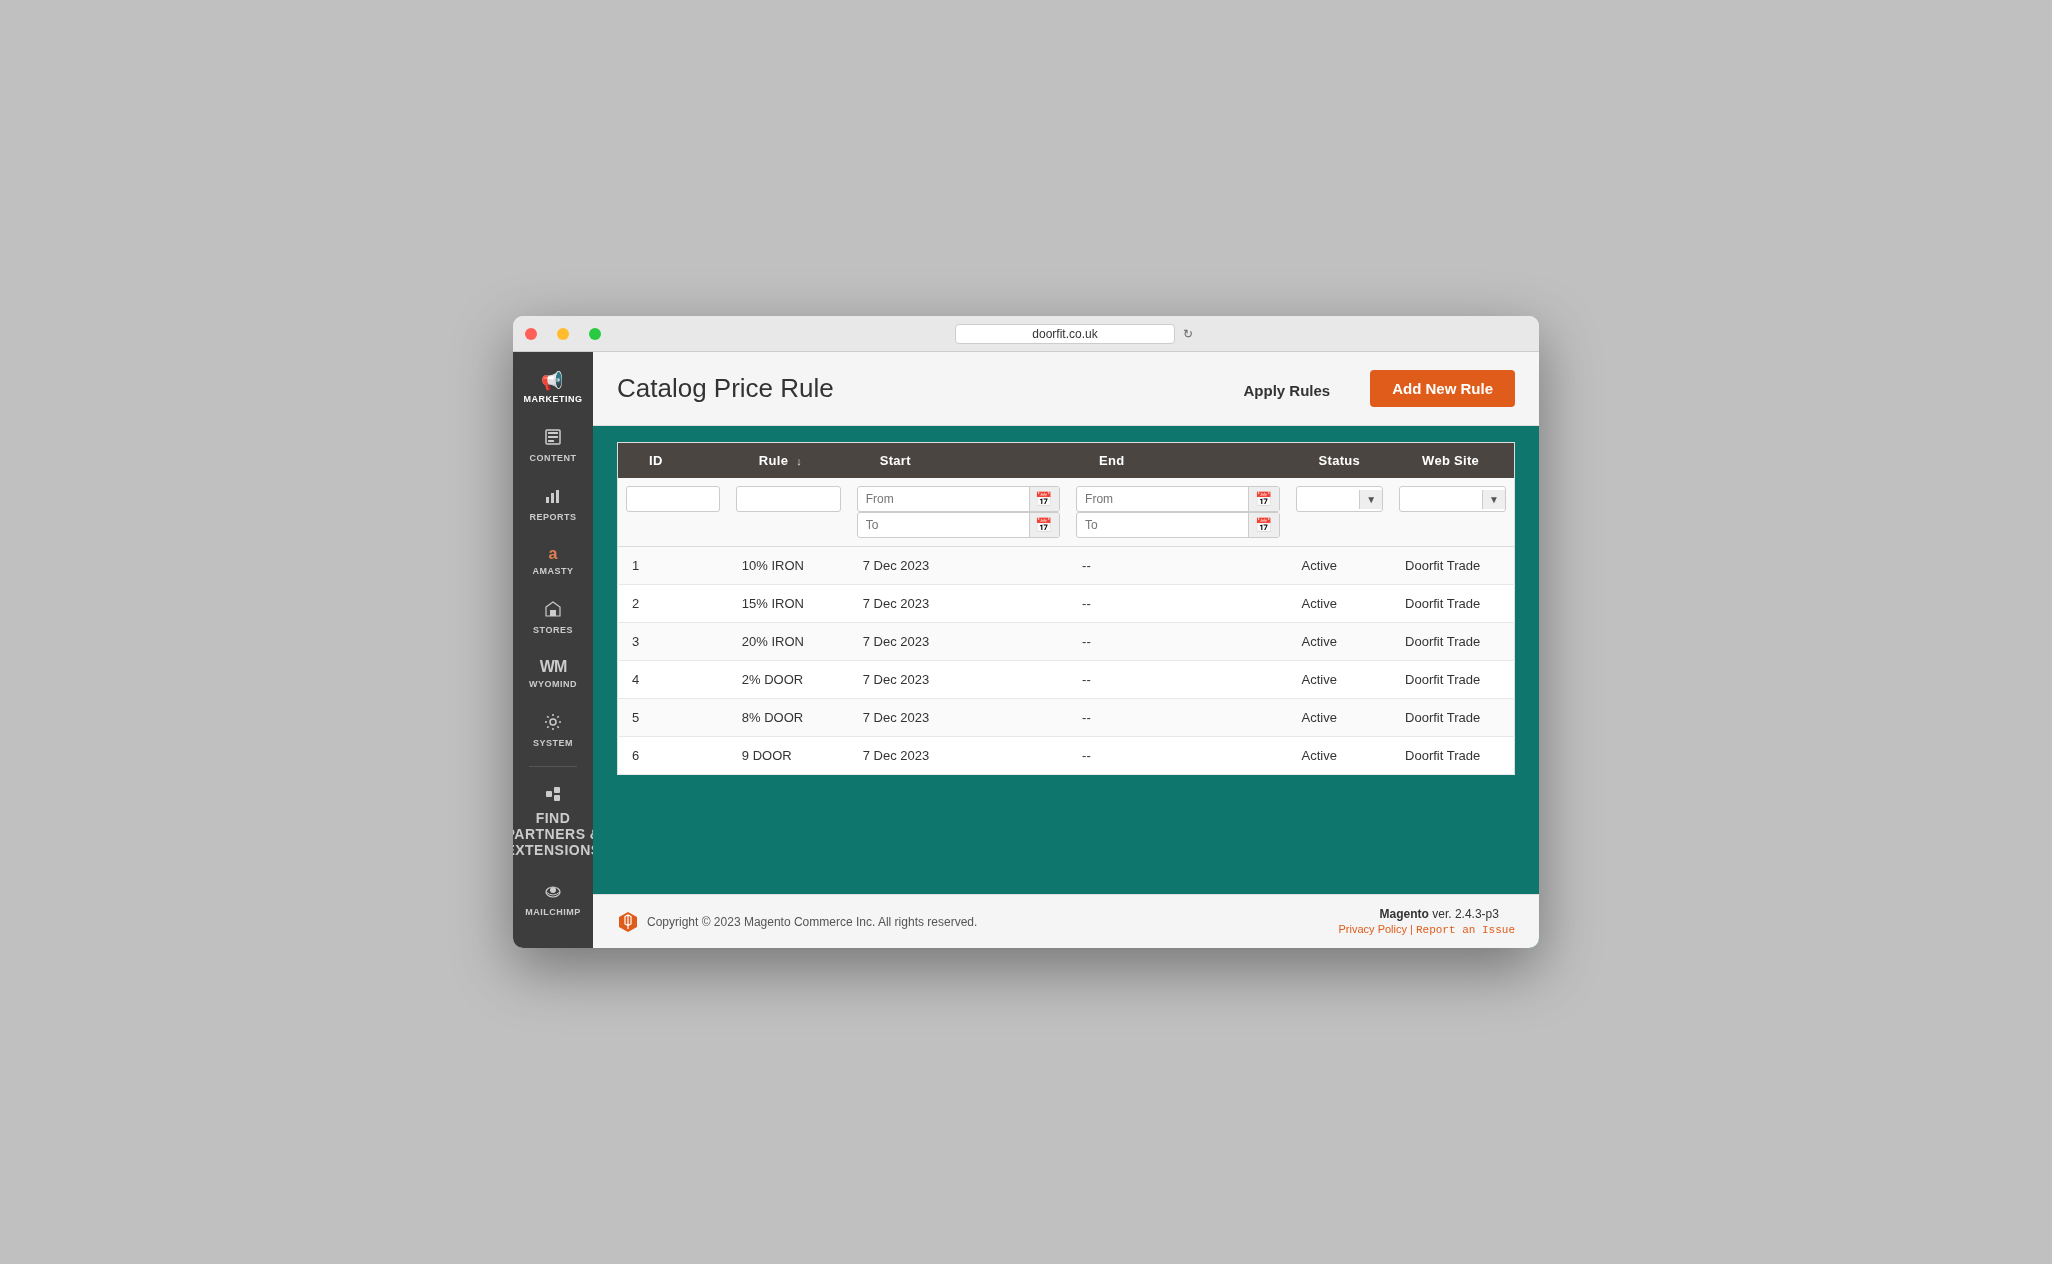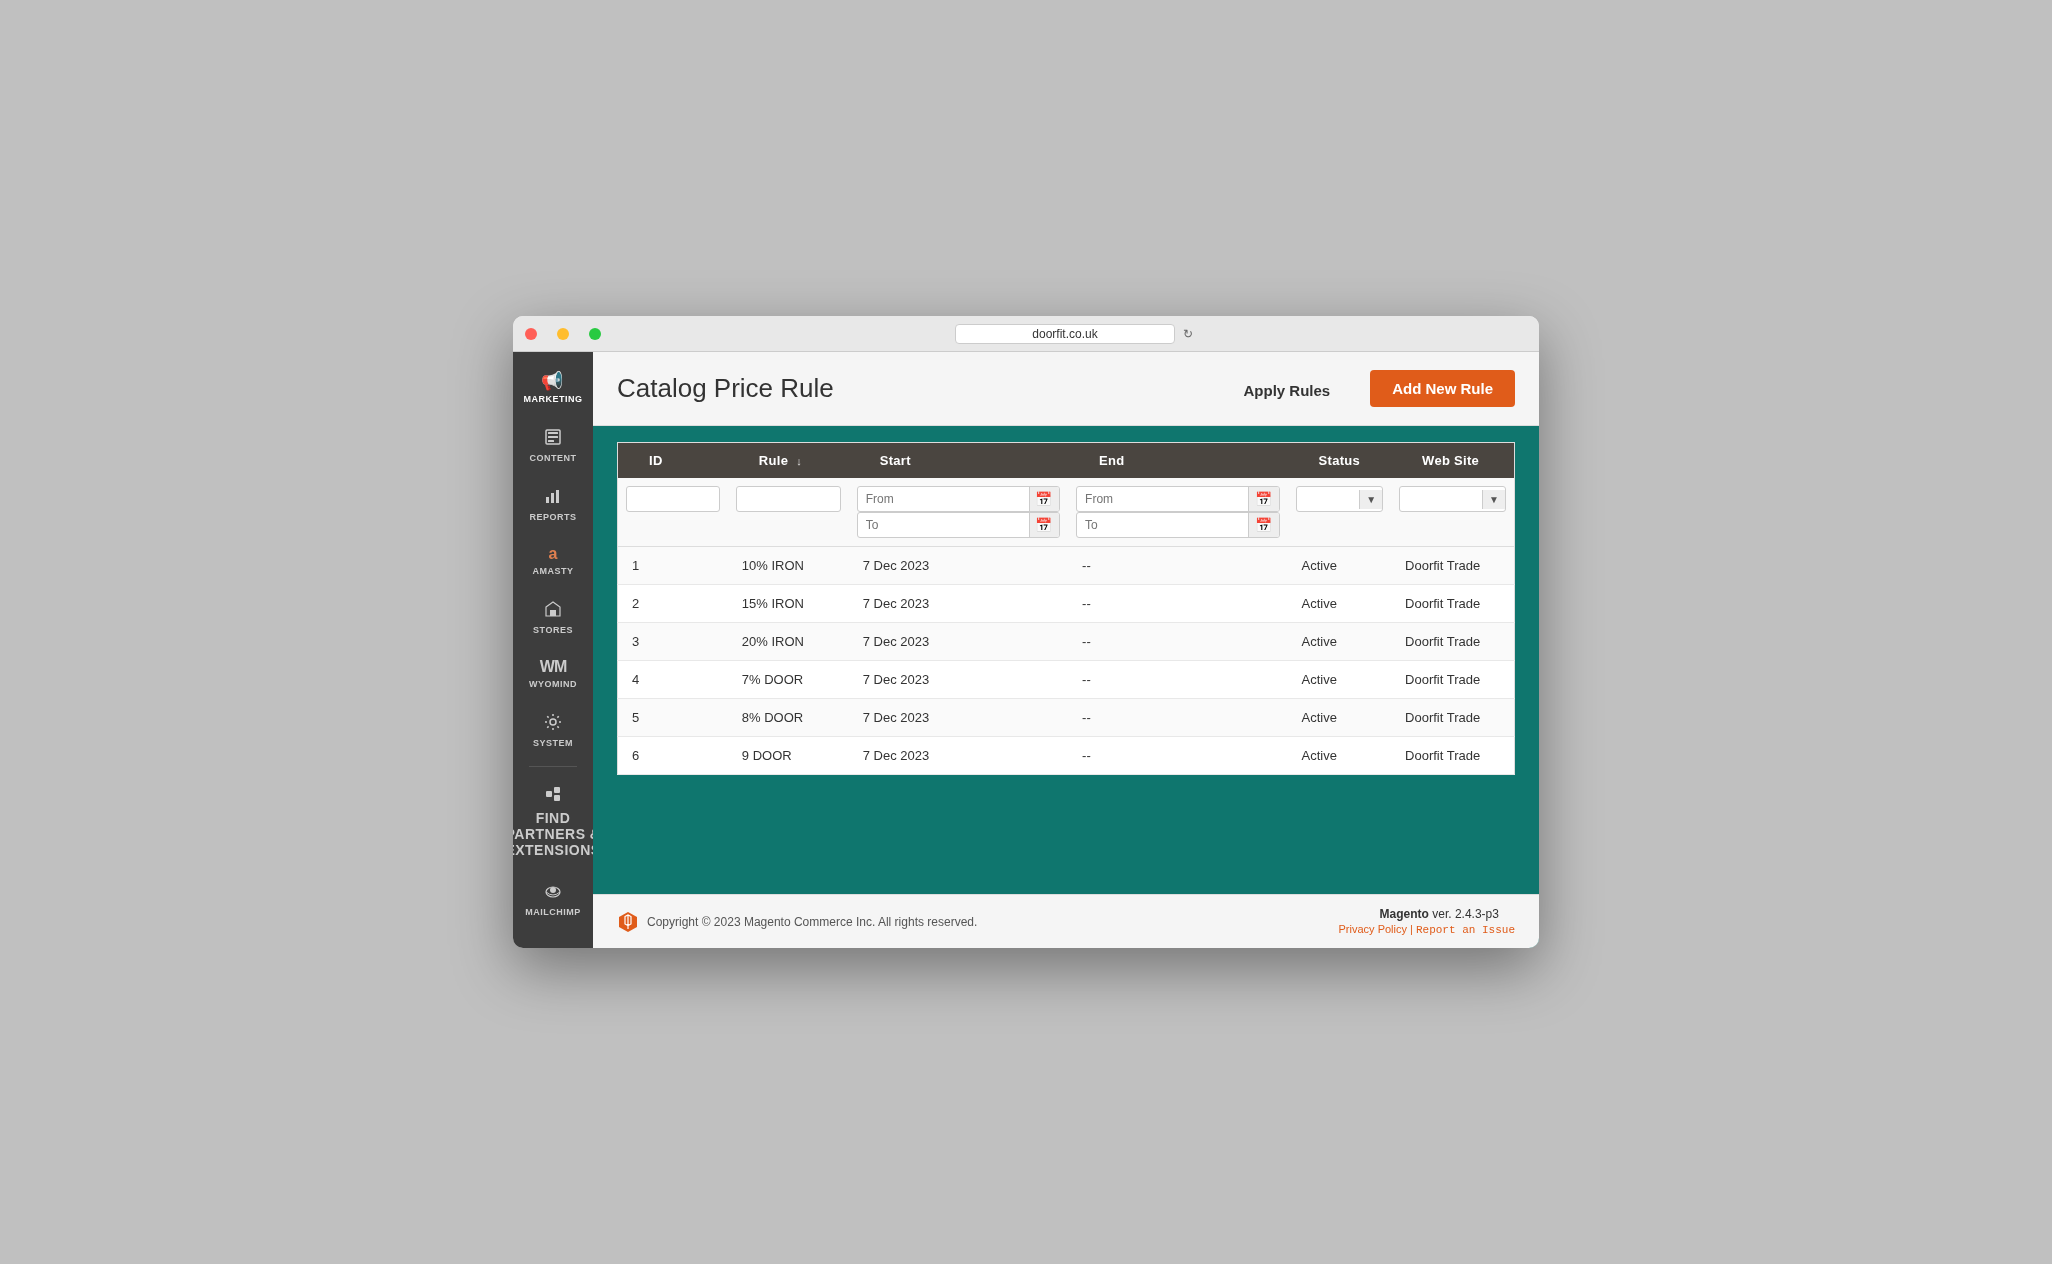--- a/index.html
+++ b/index.html
@@ -502,21 +502,21 @@
               <tr class="data-row">
     <td>3</td>
     <td>20% IRON</td>
     <td>7 Dec 2023</td>
     <td>--</td>
     <td>Active</td>
     <td>Doorfit Trade</td>
   </tr>
               <tr class="data-row">
     <td>4</td>
-    <td>7% DOOR</td>
+    <td>2% DOOR</td>
     <td>7 Dec 2023</td>
     <td>--</td>
     <td>Active</td>
     <td>Doorfit Trade</td>
   </tr>
               <tr class="data-row">
     <td>5</td>
     <td>8% DOOR</td>
     <td>7 Dec 2023</td>
     <td>--</td>

